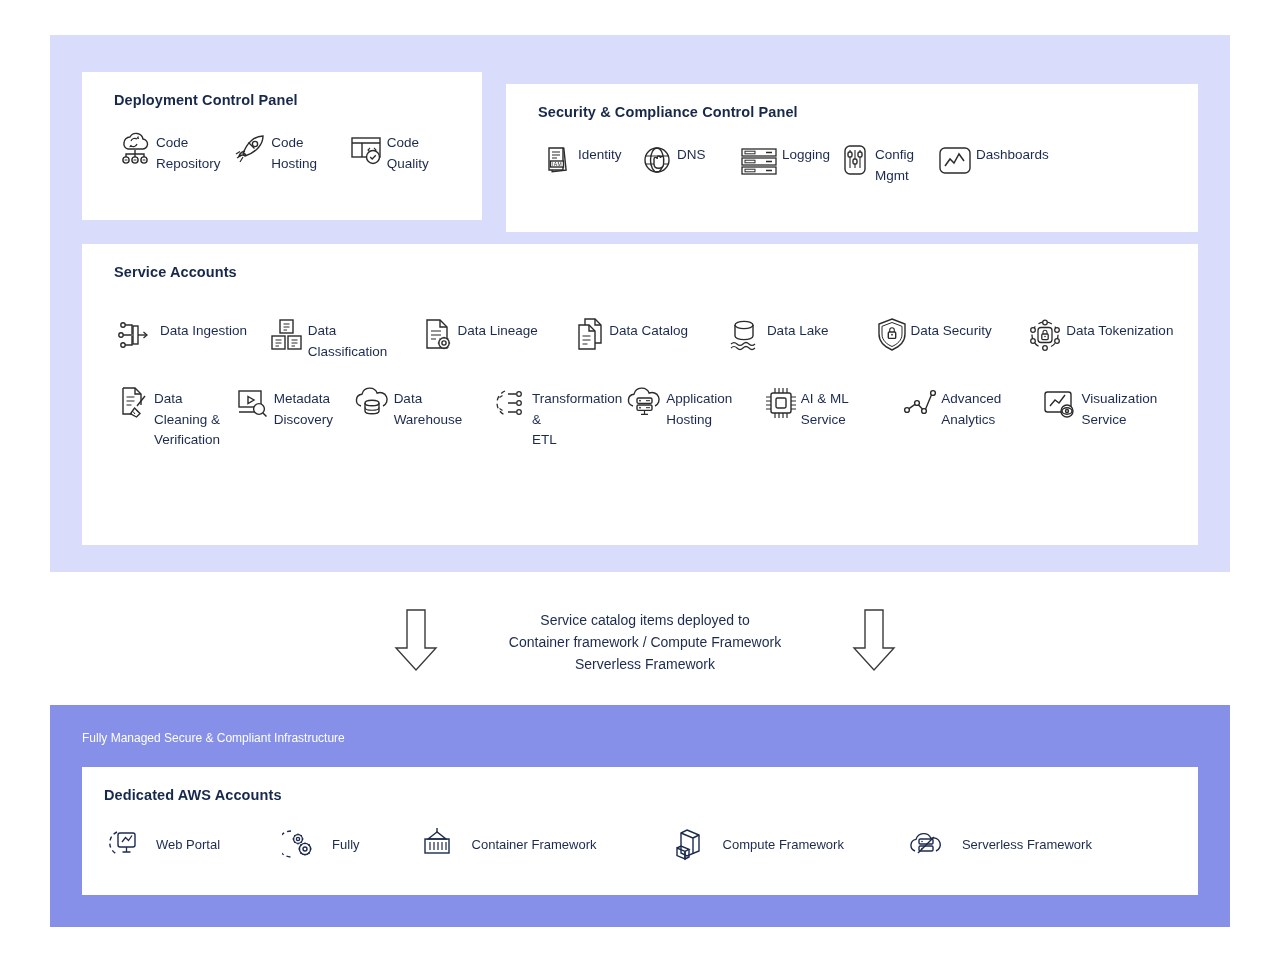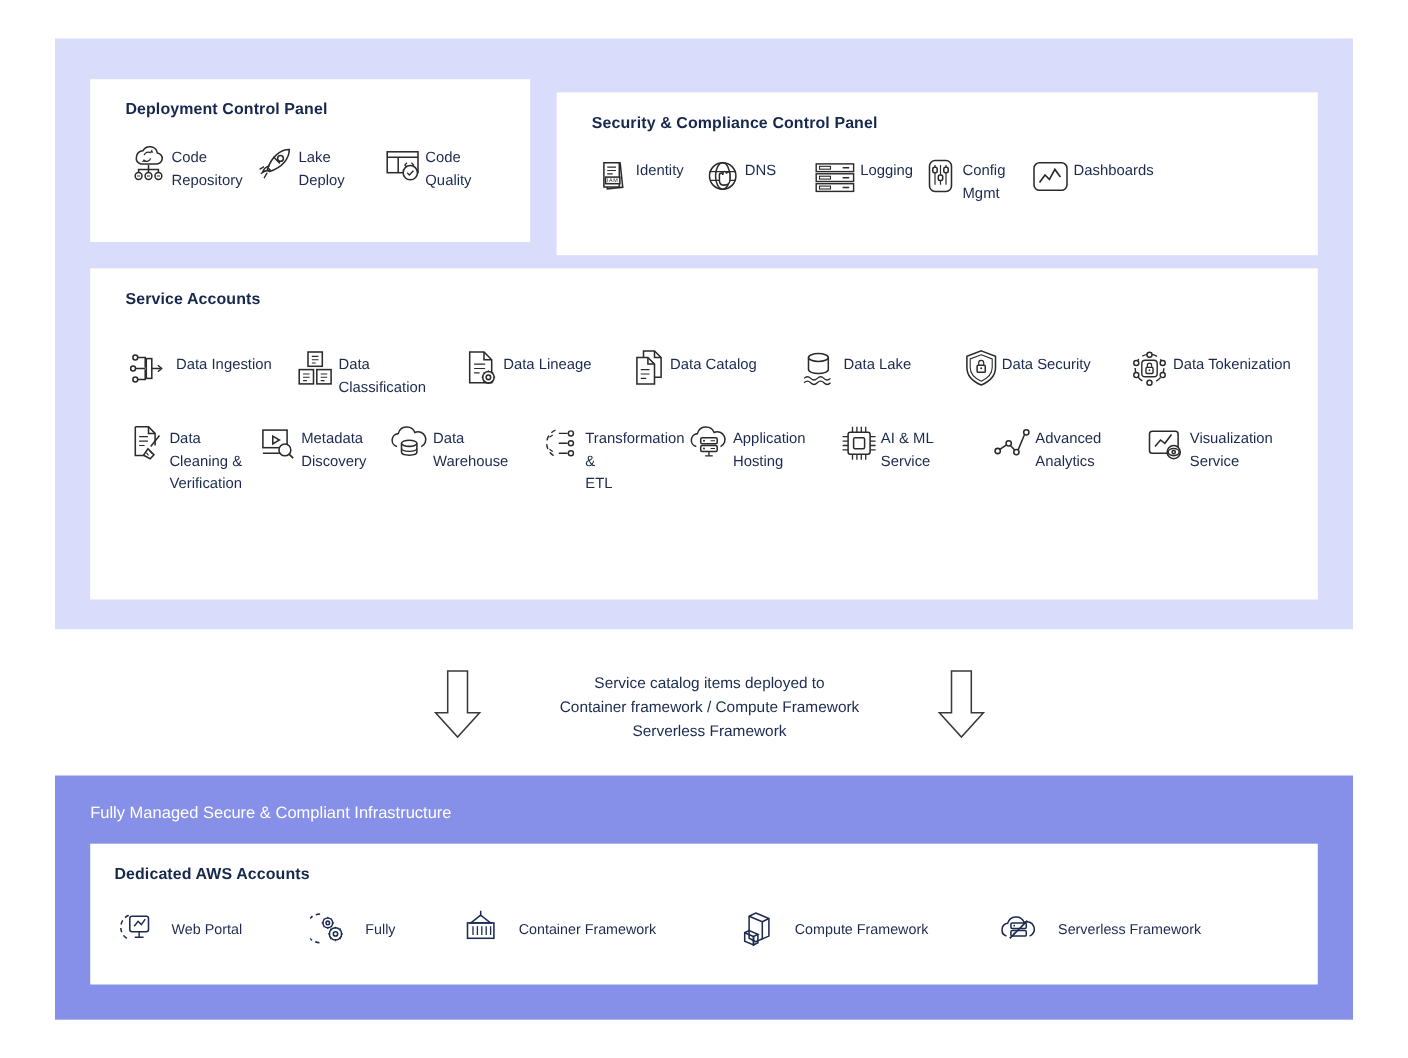--- a/index.html
+++ b/index.html
@@ -73,21 +73,21 @@
     text-align:center;font-size:14px;line-height:22px;color:#1b2a4e;
     width:330px;
   }
 
   
   .purple-band{
     position:absolute;left:50px;top:705px;width:1180px;height:222px;
     background:#8690e8;
   }
   .purple-title{
-    position:absolute;left:82px;top:731px;font-size:15px;color:#ffffff;
+    position:absolute;left:82px;top:731px;font-size:12px;color:#ffffff;
   }
   .panel-aws{
     position:absolute;left:82px;top:767px;width:1116px;height:128px;
   }
   .aws-inner{padding:20px 22px 0 22px;}
   .aws-row{display:flex;align-items:center;margin-top:22px;}
   .aws-item{display:flex;align-items:center;}
   .aws-item .cap{font-size:13px;color:#1b2a4e;margin-left:14px;}
   .sp1{width:62px;}
   .sp2{width:56px;}
@@ -125,21 +125,21 @@
         <div class="tile">
           <span class="glyph">
             <svg class="ico" width="42" height="40" viewBox="0 0 42 40" fill="none" stroke="#2b2b2b" stroke-width="1.4">
               <path d="M14 26c4-12 12-18 20-18 0 8-6 16-18 20z"></path>
               <path d="M15 25l2 2M19.5 14.5l6 6"></path>
               <circle cx="26" cy="16" r="2.6"></circle>
               <path d="M16 23c-3 .5-5 2.5-6 5 2.5-1 4.5-1 6-.5"></path>
               <path d="M8 30l5-3M7 26l4-2.5M11 34l3-5" stroke-width="1.2"></path>
             </svg>
           </span>
-          <span class="cap">Lake Deploy</span>
+          <span class="cap">Code Hosting</span>
         </div>
 
         <div class="tile">
           <span class="glyph">
             <svg class="ico" width="42" height="40" viewBox="0 0 42 40" fill="none" stroke="#2b2b2b" stroke-width="1.4">
               <rect x="7" y="10" width="28" height="19"></rect>
               <path d="M7 15h28M17 15v14"></path>
               <path d="M25 20l-2 2 2 2M29 20l2 2-2 2" stroke-width="1.1"></path>
               <circle cx="28" cy="29" r="6.5" fill="#ffffff"></circle>
               <path d="M25.2 29l2 2 3.6-3.8" stroke-width="1.3"></path>

